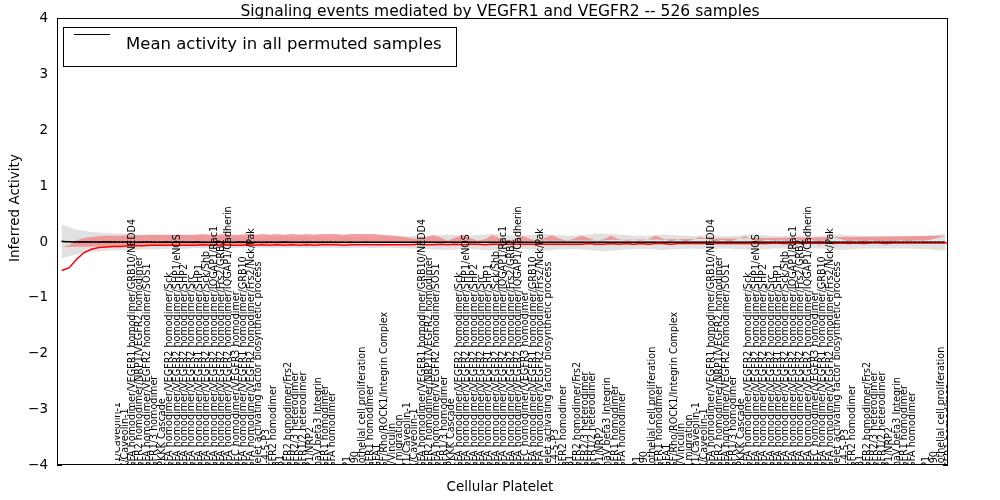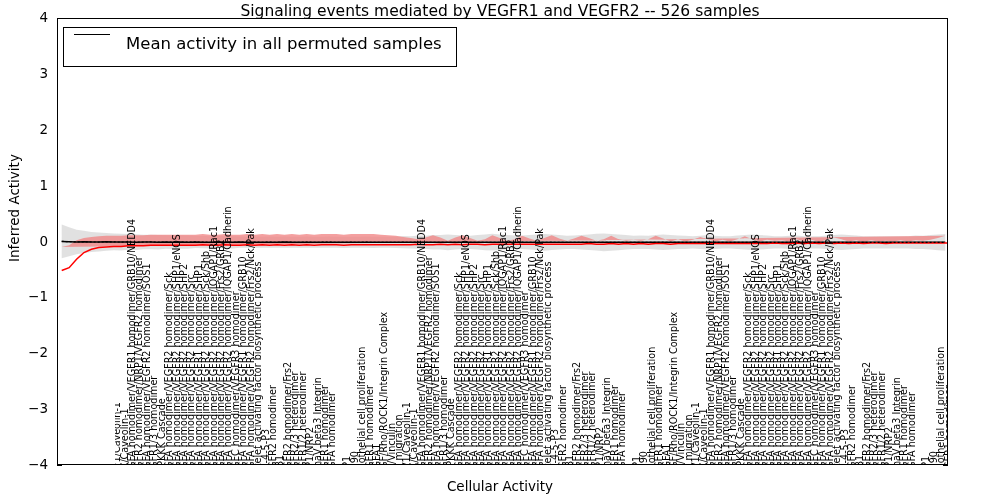--- a/index.html
+++ b/index.html
@@ -258,21 +258,21 @@
         <div class="tl" style="left: 794.163px;">VEGFR1 homodimer</div>
         <div class="tl" style="left: 801.587px;">VEGFA homodimer</div>
         <div class="tl" style="left: 809.012px;">p38</div>
         <div class="tl" style="left: 816.438px;">NRP1</div>
         <div class="tl" style="left: 823.862px;">Hsp90</div>
         <div class="tl" style="left: 831.288px;">Endothelial cell proliferation</div>
         <div class="tl" style="left: 838.712px;">VEGFR1 homodimer</div>
       </div>
   </div>
 
-  <div class="xlabel">Cellular Activity</div>
+  <div class="xlabel">Cellular Platelet</div>
 
   <div class="legend">
     <div class="legrow">
       <span class="legline"></span>
       <span class="legtxt">Mean activity in all permuted samples</span>
     </div>
   </div>
 
 </div>
 

